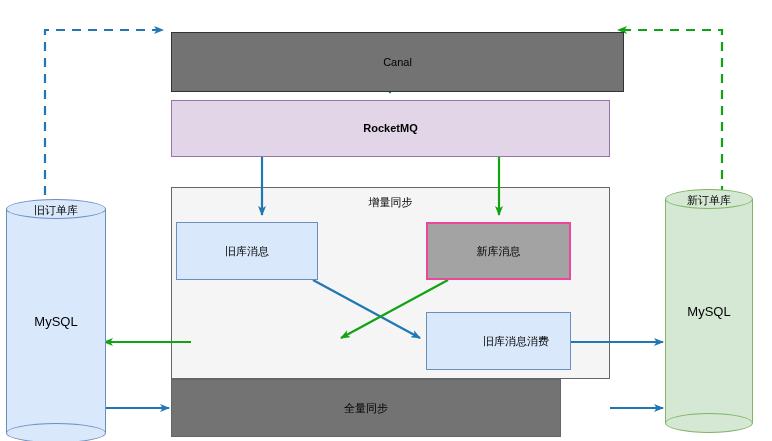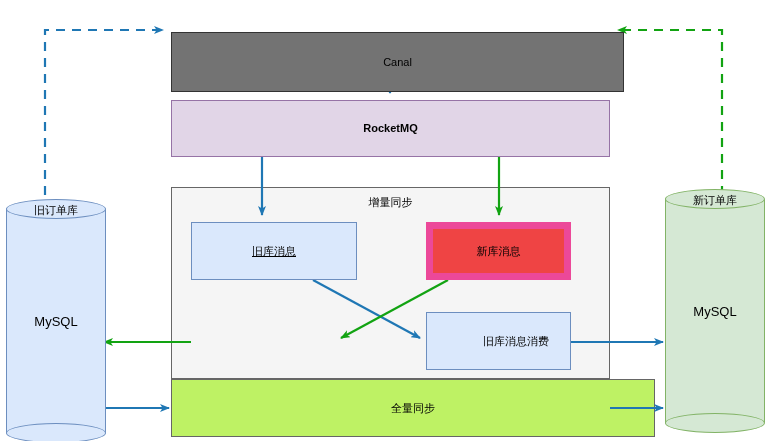--- a/index.html
+++ b/index.html
@@ -50,36 +50,35 @@
     left: 171px; top: 187px; width: 439px; height: 192px;
     background: #f5f5f5;
     border: 1px solid #666666;
     align-items: flex-start;
     justify-content: center;
     padding-top: 7px;
     z-index: 1;
   }
   
   #fullsync {
-    left: 171px; top: 379px; width: 484px; height: 58px;
-    background: #bef264;
+    left: 171px; top: 379px; width: 390px; height: 58px;
+    background: #737373;
     border: 1px solid #666666;
     z-index: 1;
   }
   
   #old-msg {
-    left: 191px; top: 222px; width: 166px; height: 58px;
+    left: 176px; top: 222px; width: 142px; height: 58px;
     background: #dae8fc;
     border: 1px solid #6c8ebf;
-    text-decoration: underline;
   }
   #new-msg {
     left: 426px; top: 222px; width: 145px; height: 58px;
-    background: #ef4444;
-    border: 7px solid #ec4899;
+    background: #a3a3a3;
+    border: 2px solid #ec4899;
   }
   #new-consume {
     left: 191px; top: 312px; width: 142px; height: 58px;
     background: #d5e8d4;
     border: 1px solid #82b366;
   }
   #old-consume {
     left: 426px; top: 312px; width: 145px; height: 58px;
     background: #dae8fc;
     border: 1px solid #6c8ebf;
@@ -128,21 +127,21 @@
     position: absolute;
     left: 0; top: 0; width: 100%; height: 100%;
     display: flex; align-items: center; justify-content: center;
     font-size: 13px; color: #000;
     z-index: 4;
   }
   #old-db { left: 6px; top: 199px; width: 100px; height: 244px; }
   #old-db .cyl-body { background: #dae8fc; border-left-color:#6c8ebf; border-right-color:#6c8ebf; }
   #old-db .cyl-bottom { background: #dae8fc; border-color: #6c8ebf; }
   #old-db .cyl-top { background: #dae8fc; border-color: #6c8ebf; }
-  #new-db { left: 665px; top: 189px; width: 100px; height: 244px; }
+  #new-db { left: 665px; top: 189px; width: 88px; height: 244px; }
   #new-db .cyl-body { background: #d5e8d4; border-left-color:#82b366; border-right-color:#82b366; }
   #new-db .cyl-bottom { background: #d5e8d4; border-color: #82b366; }
   #new-db .cyl-top { background: #d5e8d4; border-color: #82b366; }
 
   svg#wires {
     position: absolute;
     left: 0; top: 0;
     width: 772px; height: 441px;
     z-index: 2;
     pointer-events: none;

